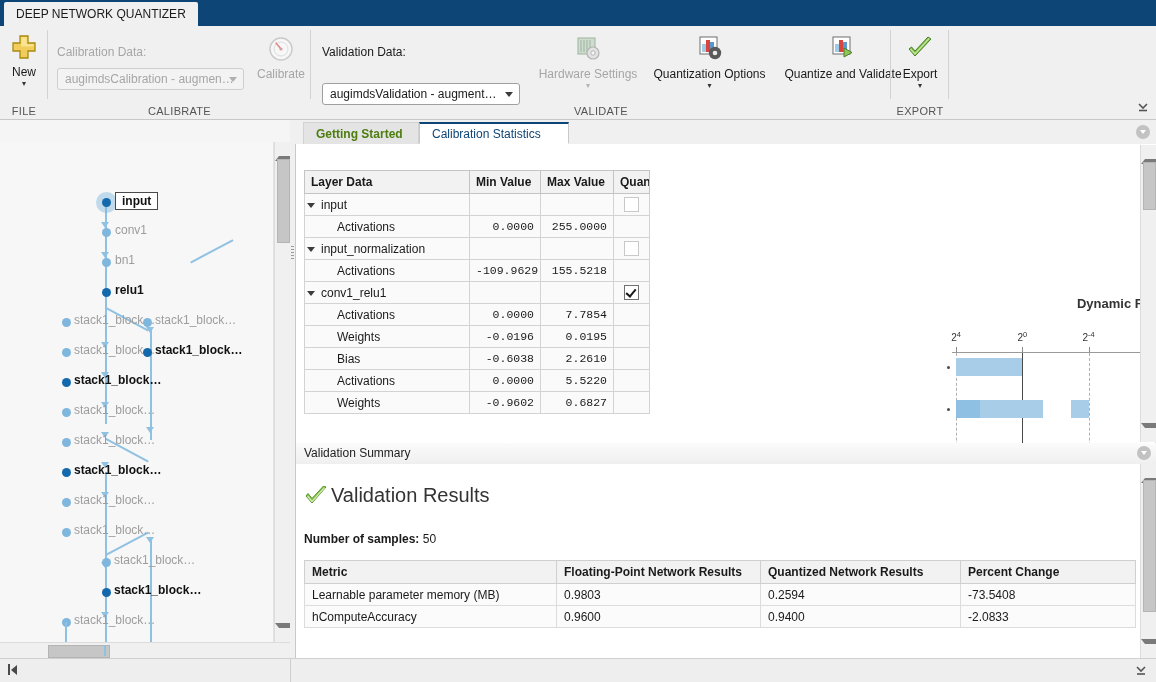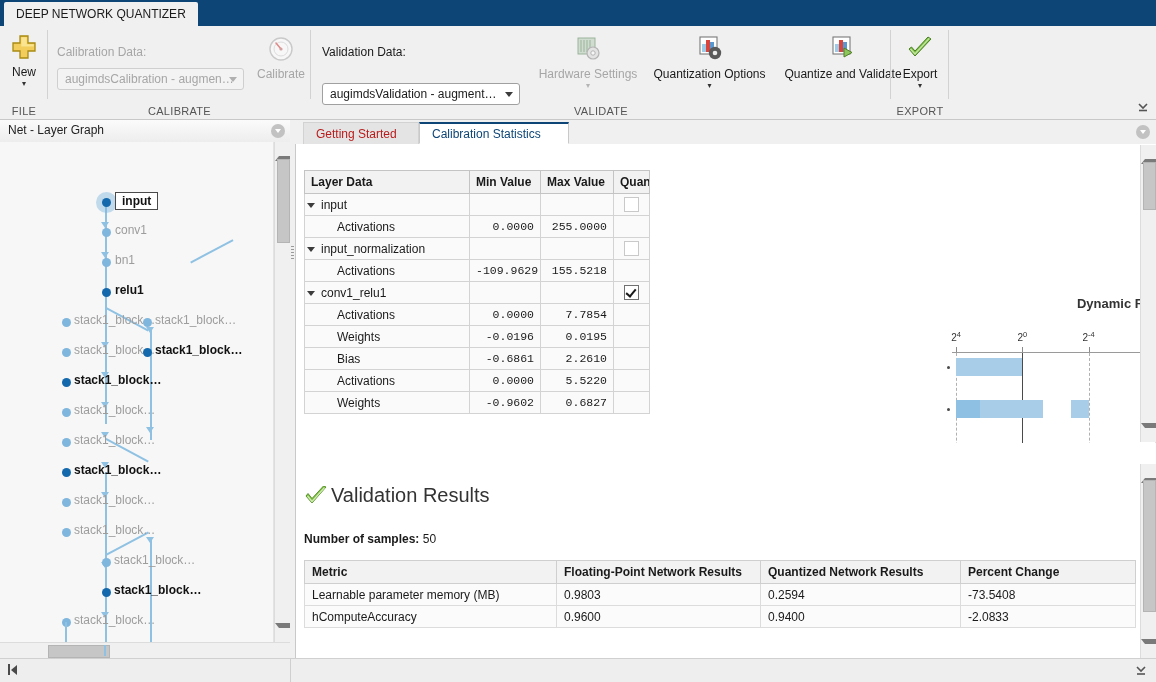--- a/index.html
+++ b/index.html
@@ -135,21 +135,21 @@
     position:absolute;left:295px;top:120px;width:861px;height:24px;
     background:
       radial-gradient(circle at 1px 1px, #dcdcdc 0.6px, transparent 0.7px) 0 0/4px 4px,
       #f0f0f0;
     border-bottom:1px solid #c9c9c9;
   }
   .doctab{
     position:absolute;top:2px;height:22px;line-height:22px;padding:0 12px;
     font-size:12px;box-sizing:border-box;white-space:nowrap;
   }
-  .doctab.inactive{background:#e4e4e4;color:#b91c1c;border:1px solid #d2d2d2;border-bottom:none;}
+  .doctab.inactive{background:#e4e4e4;color:#4d7c0f;border:1px solid #d2d2d2;border-bottom:none;font-weight:bold;}
   .doctab.active{background:#fff;color:#0d4576;border:1px solid #c9c9c9;border-bottom:1px solid #fff;border-top:2px solid #0d4576;line-height:20px;}
   .doctabclose{
     position:absolute;right:6px;top:5px;width:14px;height:14px;border-radius:50%;background:#c2c2c2;
   }
   .doctabclose::after{
     content:"";position:absolute;left:3.5px;top:5px;
     border-left:3.5px solid transparent;border-right:3.5px solid transparent;
     border-top:4px solid #fff;
   }
 
@@ -338,26 +338,20 @@
 
     <div class="minimize">
       <svg width="14" height="12" viewBox="0 0 14 12">
         <path d="M3 3 L7 7 L11 3" fill="none" stroke="#555" stroke-width="1.6"></path>
         <line x1="3" y1="9.5" x2="11" y2="9.5" stroke="#555" stroke-width="1.6"></line>
       </svg>
     </div>
   </div>
 
   <div class="leftpanel">
-    <div class="panelhdr">
-      <div class="ttl">Net - Layer Graph</div>
-      <div class="acts">
-        <div class="circbtn"></div>
-      </div>
-    </div>
 
     <div class="graphcanvas">
 
       <div class="edge" style="left:105px;top:62px;width:2px;height:220px;"></div>
       <div class="edge" style="left:105px;top:330px;width:2px;height:200px;"></div>
 
       <div class="edge" style="left:150px;top:188px;width:2px;height:110px;"></div>
       <div class="edge" style="left:150px;top:395px;width:2px;height:125px;"></div>
       <div class="diagline" style="left:106px;top:165px;width:48px;transform:rotate(28deg);"></div>
       <div class="diagline" style="left:106px;top:165px;width:48px;transform:rotate(152deg) translateX(-96px) scaleX(-1);"></div>
@@ -513,21 +507,21 @@
           <td class="chk"></td>
         </tr>
         <tr>
           <td class="lname child">Weights</td>
           <td class="num">-0.0196</td>
           <td class="num">0.0195</td>
           <td class="chk"></td>
         </tr>
         <tr>
           <td class="lname child">Bias</td>
-          <td class="num">-0.6861</td>
+          <td class="num">-0.6038</td>
           <td class="num">2.2610</td>
           <td class="chk"></td>
         </tr>
         <tr>
           <td class="lname child">Activations</td>
           <td class="num">0.0000</td>
           <td class="num">5.5220</td>
           <td class="chk"></td>
         </tr>
         <tr>
@@ -620,20 +614,24 @@
           <div class="tri up"></div>
         </div>
       <div class="thumb" style="top:17px;height:46px;"></div>
       <div class="dn">
           <div class="tri dn"></div>
         </div>
     </div>
   </div>
 
   <div class="vspanel">
+    <div class="vshdr">
+      <div class="ttl">Validation Summary</div>
+      <div class="circbtn" style="position:absolute;right:5px;top:3px;"></div>
+    </div>
 
     <div class="vsbody">
       <div class="greencheck">
         <svg width="24" height="20" viewBox="0 0 24 20">
           <path d="M2 10 L8 17 L22 1 L19.5 0 L8 12.5 L4 7.5 Z" fill="#7ec043" stroke="#4f8a20" stroke-width="0.9"></path>
           <path d="M3.5 10 L8 15.5 L20.5 1.6" fill="none" stroke="#d2edb4" stroke-width="1.3"></path>
         </svg>
       </div>
       <div class="vr-title">Validation Results</div>
       <div class="nsamples">

